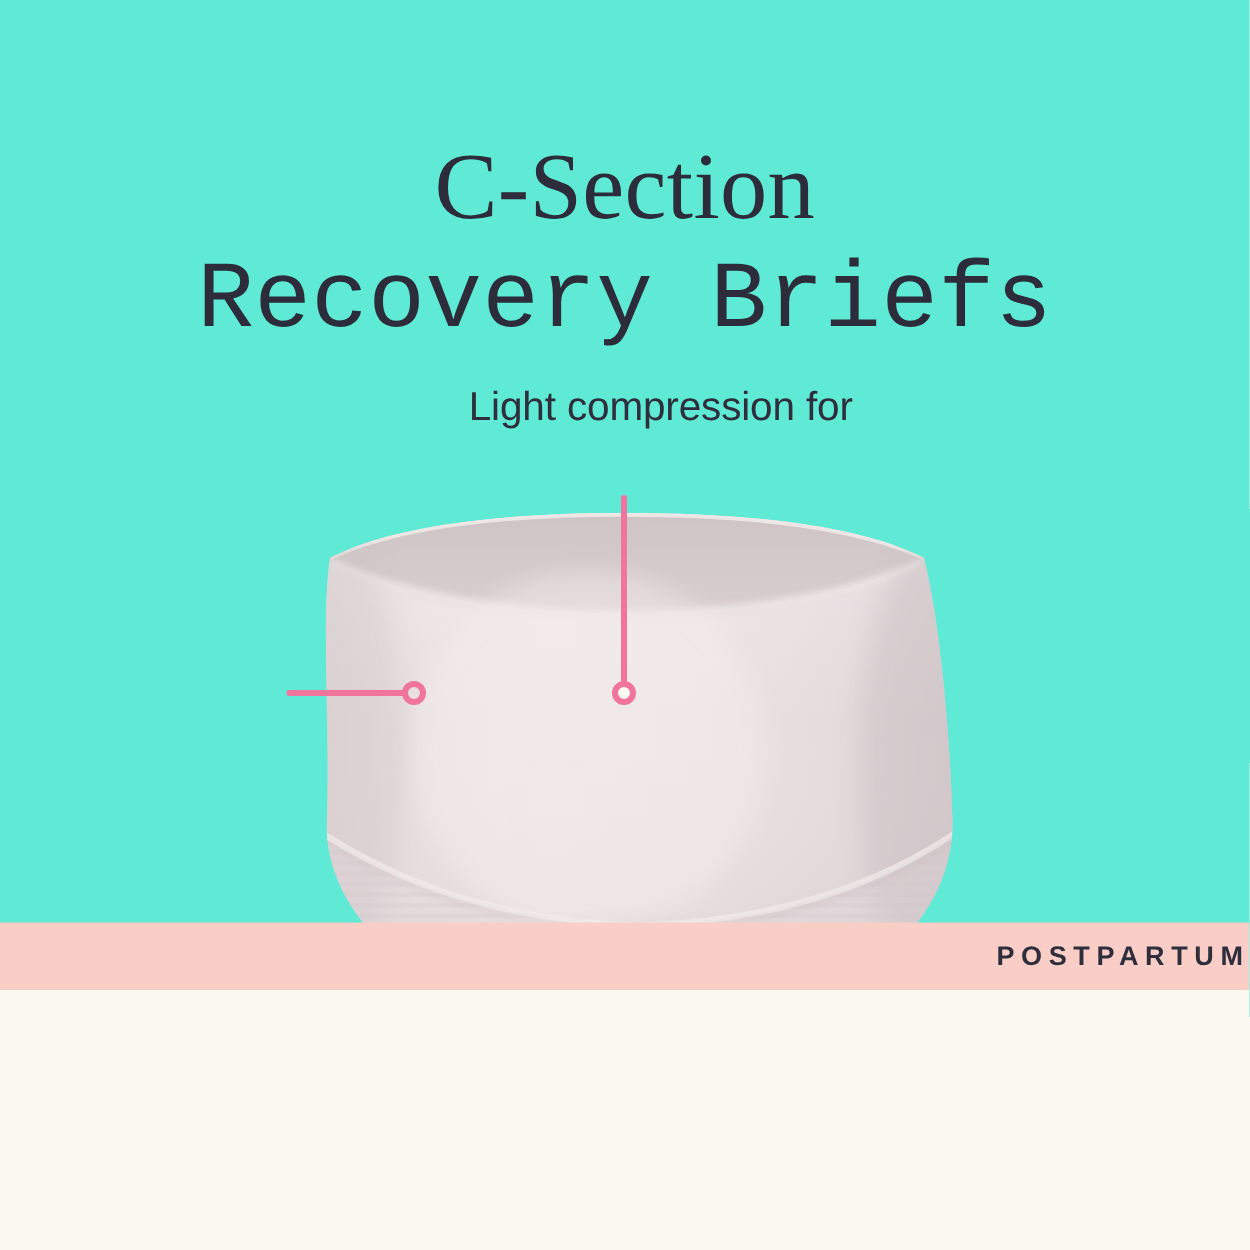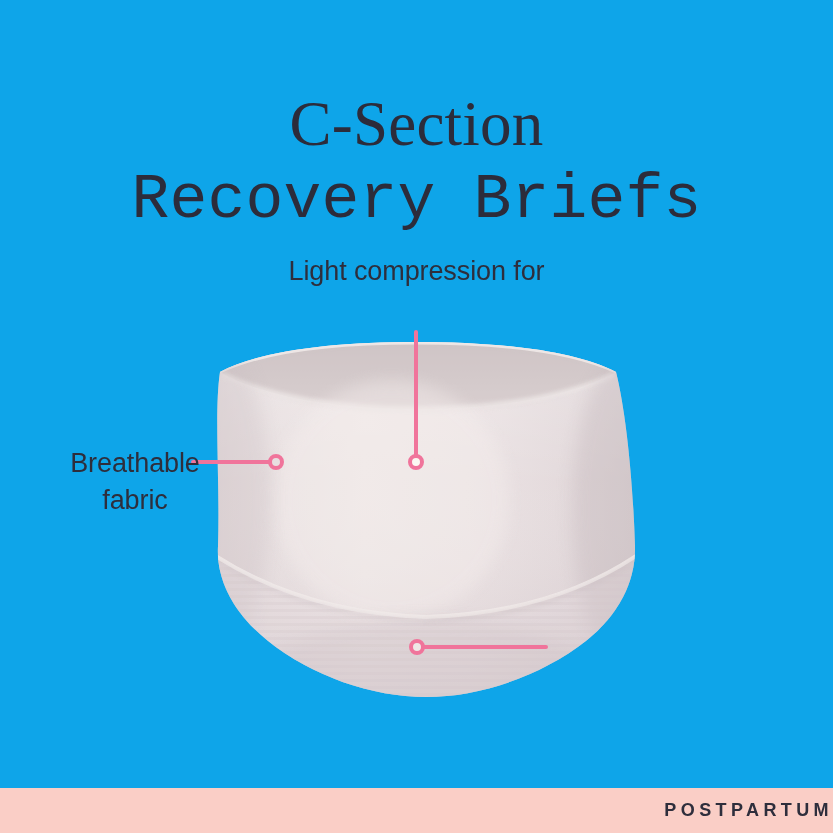--- a/index.html
+++ b/index.html
@@ -2,21 +2,21 @@
 <html><head>
 <meta charset="utf-8">
 <style>
   html,body{margin:0;padding:0;}
   body{
     width:833px;height:833px;
     background:#FBF8F2;
     font-family:"Liberation Sans", sans-serif;
     overflow:hidden;
   }
-  #stage{position:relative;width:833px;height:833px;overflow:hidden;background:#0ea5e9;}
+  #stage{position:relative;width:833px;height:660px;overflow:hidden;background:#5eead4;}
 
   
   .title{
     position:absolute;left:0;right:0;top:44px;
     text-align:center;
     font-family:"Liberation Serif", serif;
     color:#2C2C3B;
     font-size:63px;
     line-height:1.22;
     letter-spacing:0.2px;
@@ -25,20 +25,21 @@
   .title .l2{display:block;font-family:Liberation Mono, monospace;}
 
   
   .callout{
     position:absolute;
     color:#2E2E3C;
     font-size:27px;
     line-height:1.36;
     letter-spacing:-0.1px;
     white-space:nowrap;
+    padding-left:48px;
   }
   .callout .ln{display:block;}
 
   #callout-top{left:0;right:0;top:253px;text-align:center;}
   #callout-left{left:10px;top:445px;width:250px;text-align:center;}
   #callout-right{left:566px;top:628px;width:260px;text-align:left;}
 
   
   .lead-v{position:absolute;background:#F0749B;width:4px;border-radius:2px;}
   .lead-h{position:absolute;background:#F0749B;height:4px;border-radius:2px;}
@@ -191,23 +192,19 @@
   <div class="lead-h" id="line-right"></div>
 
   <div class="ring" id="ring-top"></div>
   <div class="ring" id="ring-left"></div>
   <div class="ring" id="ring-right"></div>
 
   <div class="callout" id="callout-top">
     <span class="ln">Light compression for</span>
   </div>
 
-  <div class="callout" id="callout-left">
-    <span class="ln">Breathable</span>
-    <span class="ln">fabric</span>
-  </div>
 
 
   <div id="footer">
     <span class="fl">POSTPARTUM</span>
   </div>
 
 </div>
 
 </body></html>

